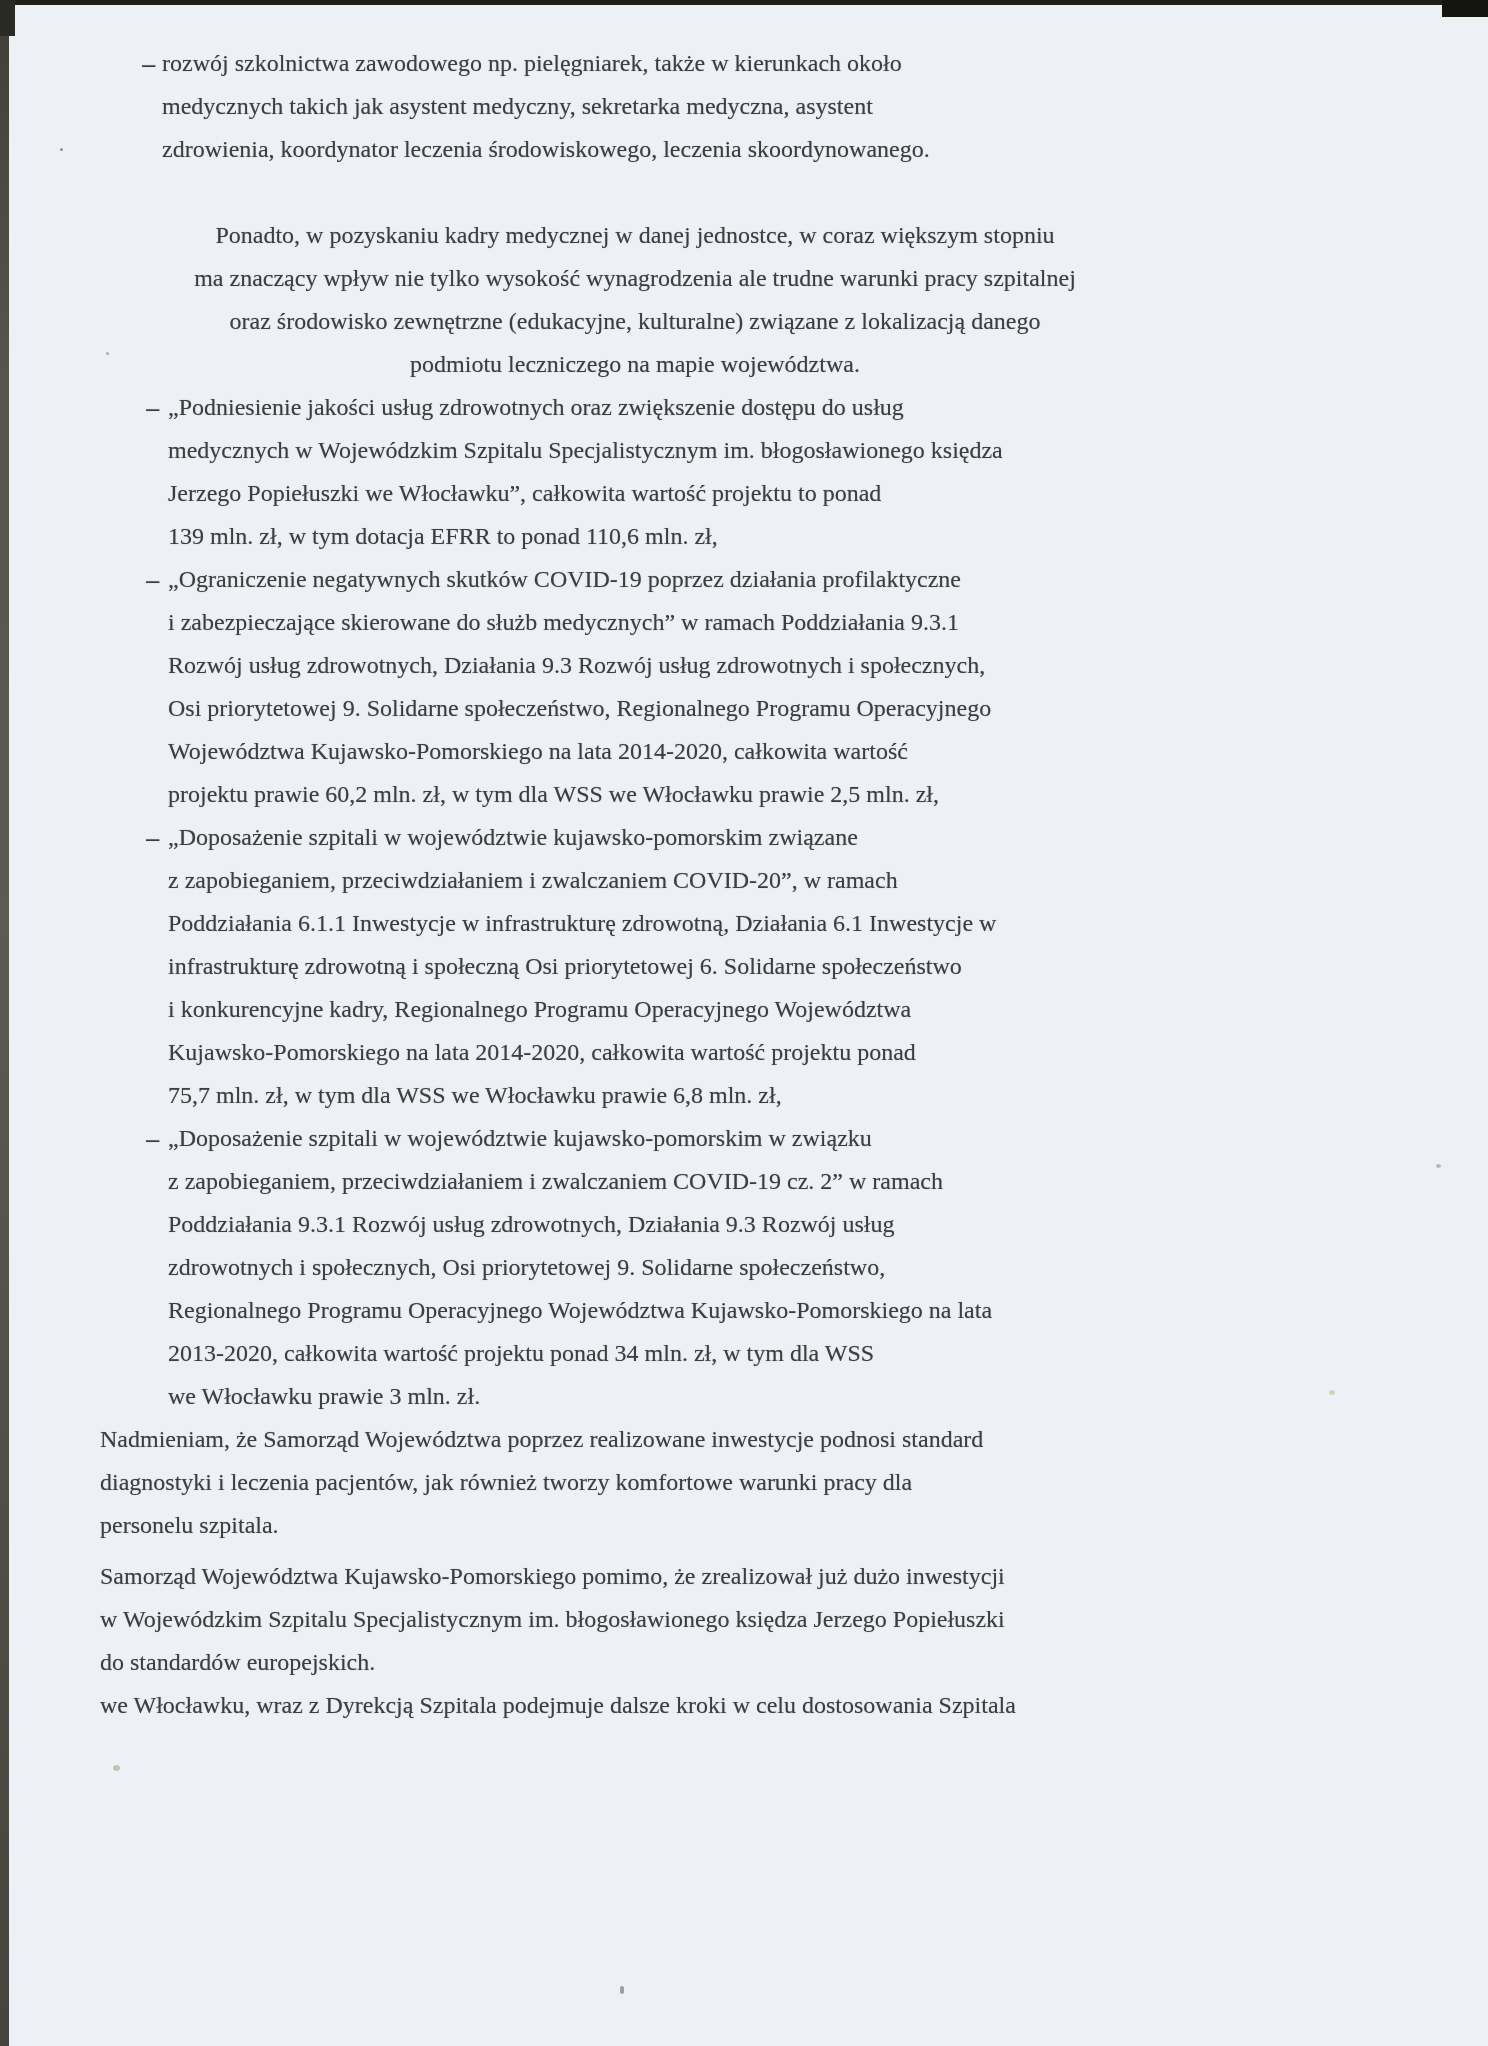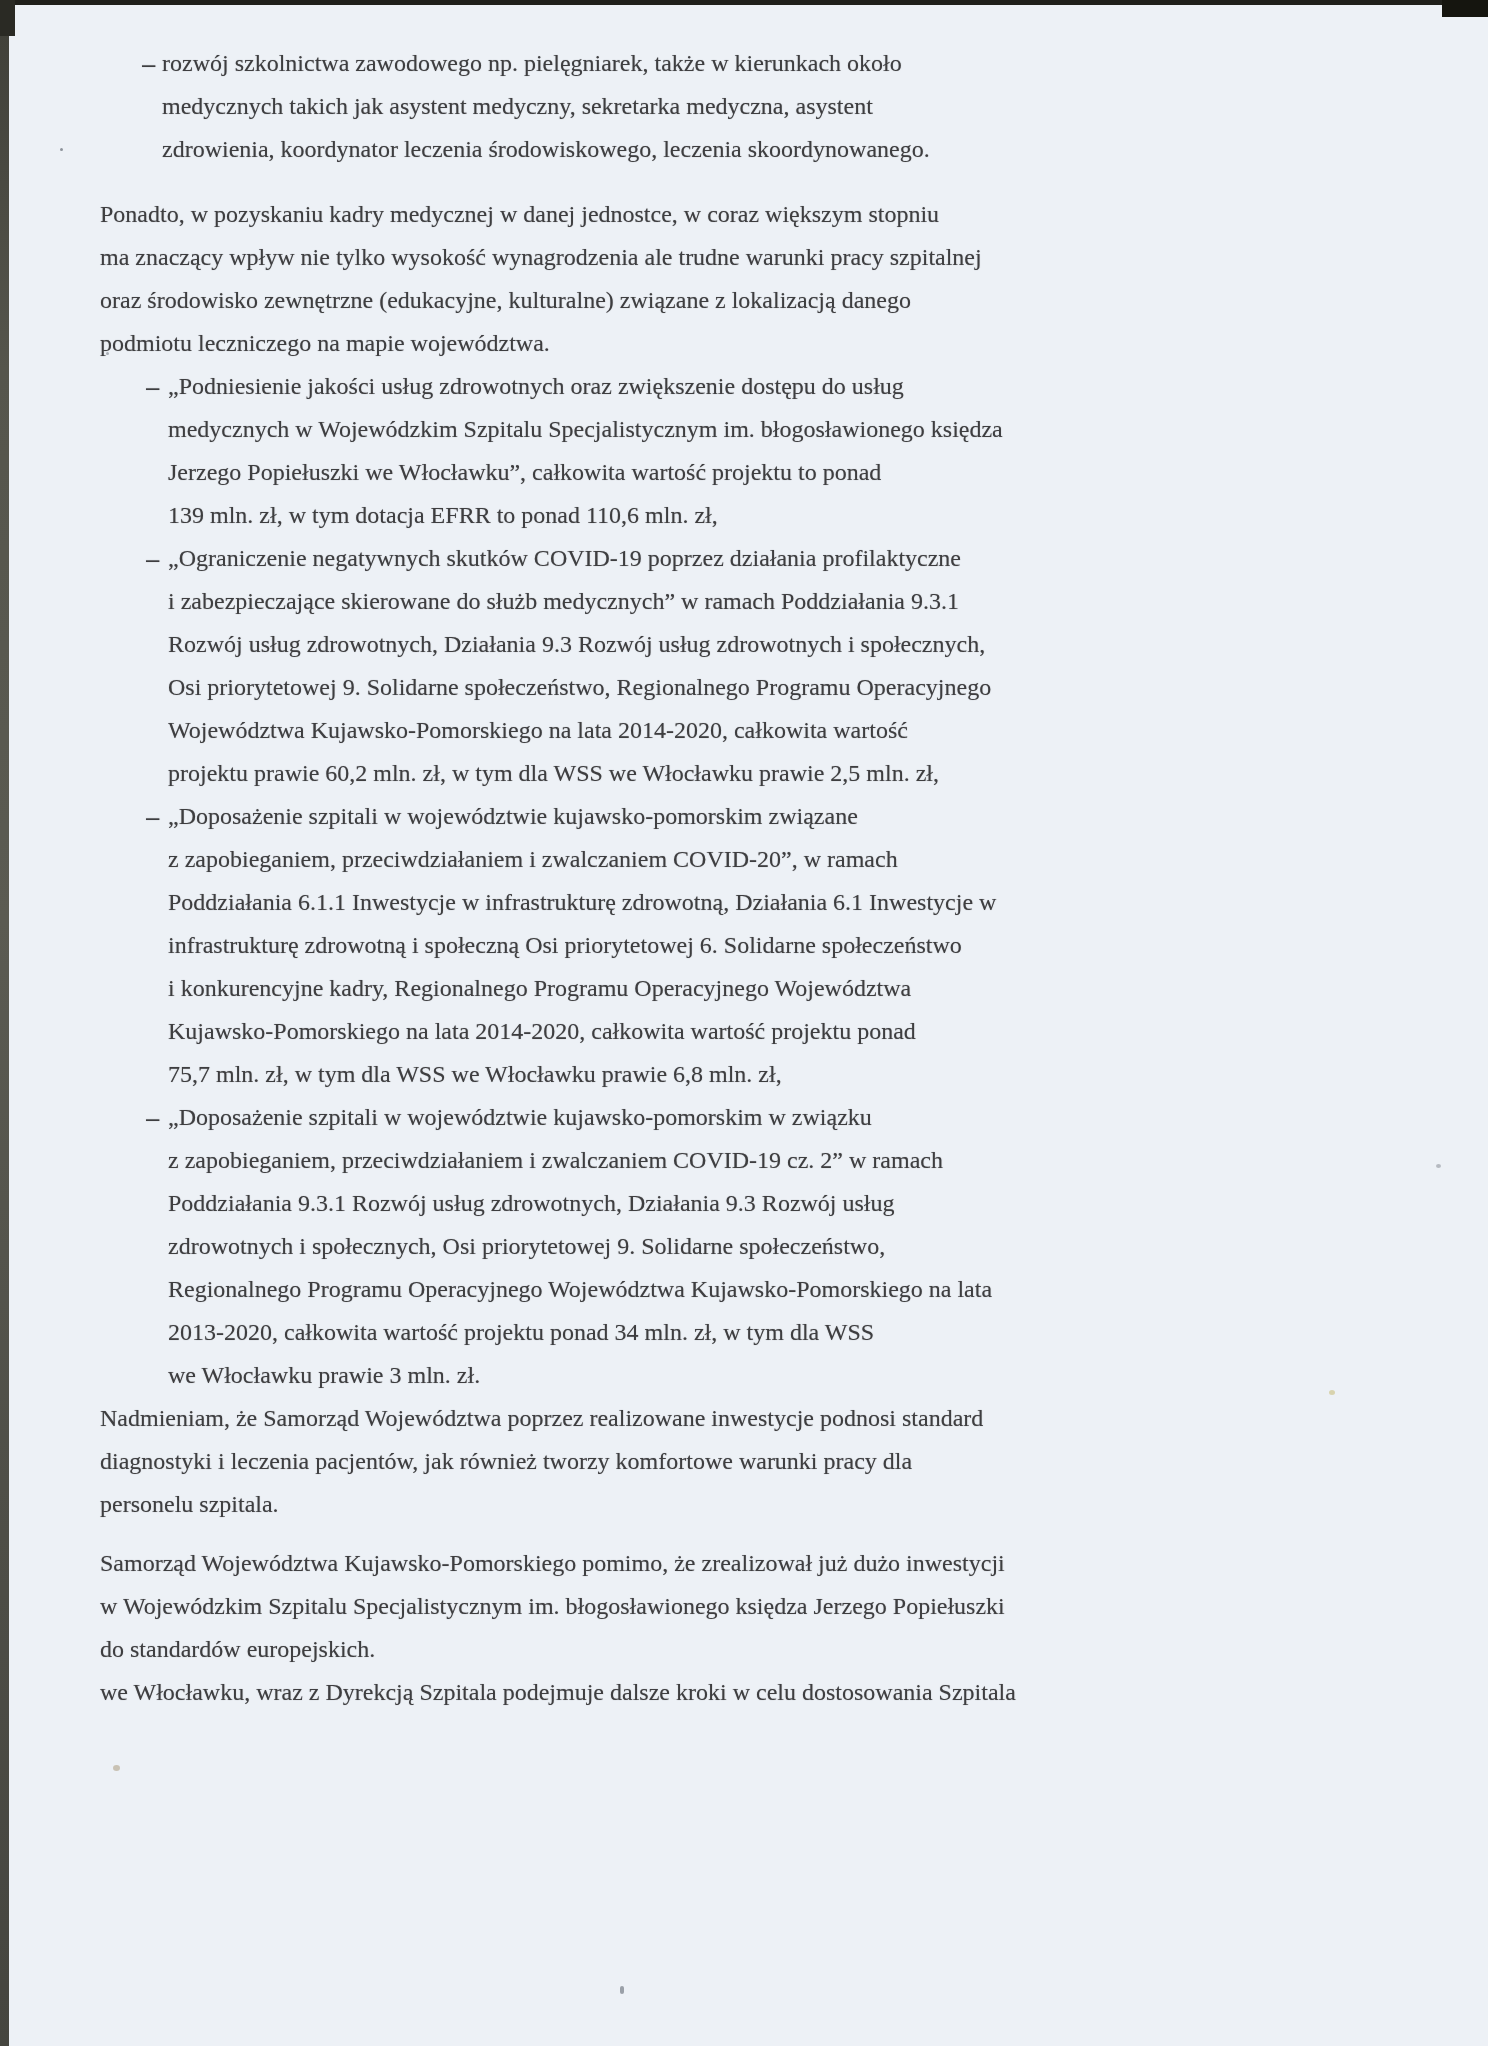--- a/index.html
+++ b/index.html
@@ -16,22 +16,22 @@
   .edge-top-left{position:absolute;left:0;top:0;width:15px;height:36px;background:#2a2a24;}
   .speck{position:absolute;border-radius:50%;}
 
   
   .page-text{
     position:absolute;left:100px;top:42px;width:1070px;
     color:#3e3e40;font-size:24px;line-height:43px;
     text-shadow:0 0 1px rgba(62,62,64,0.45);
   }
   .block{margin:0;}
-  .gap-lg{margin-top:22px;}
-  .gap-md{margin-top:16px;}
+  .gap-lg{margin-top:43px;text-align:center;}
+  .gap-md{margin-top:8px;}
   .gap-sm{margin-top:12px;}
   .bullet{position:relative;padding-left:68px;}
   .bullet .dash{position:absolute;left:46px;top:0;}
   .bullet-first{padding-left:62px;}
   .bullet-first .dash{left:42px;}
   .line{white-space:nowrap;font-family:Liberation Serif, serif;}
 </style>
 </head>
 <body>
 

